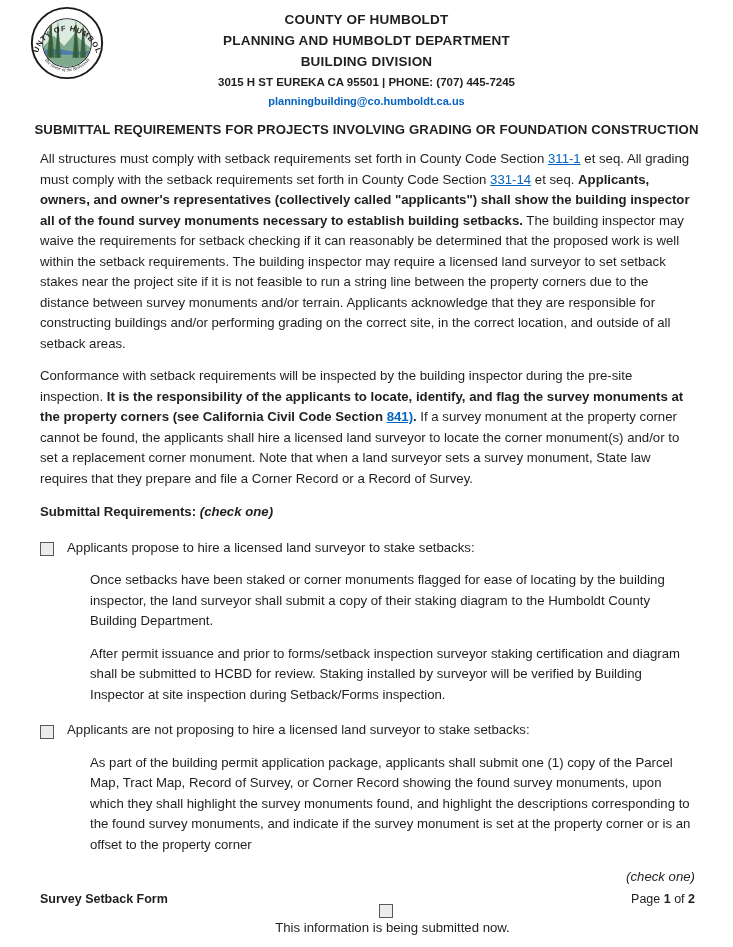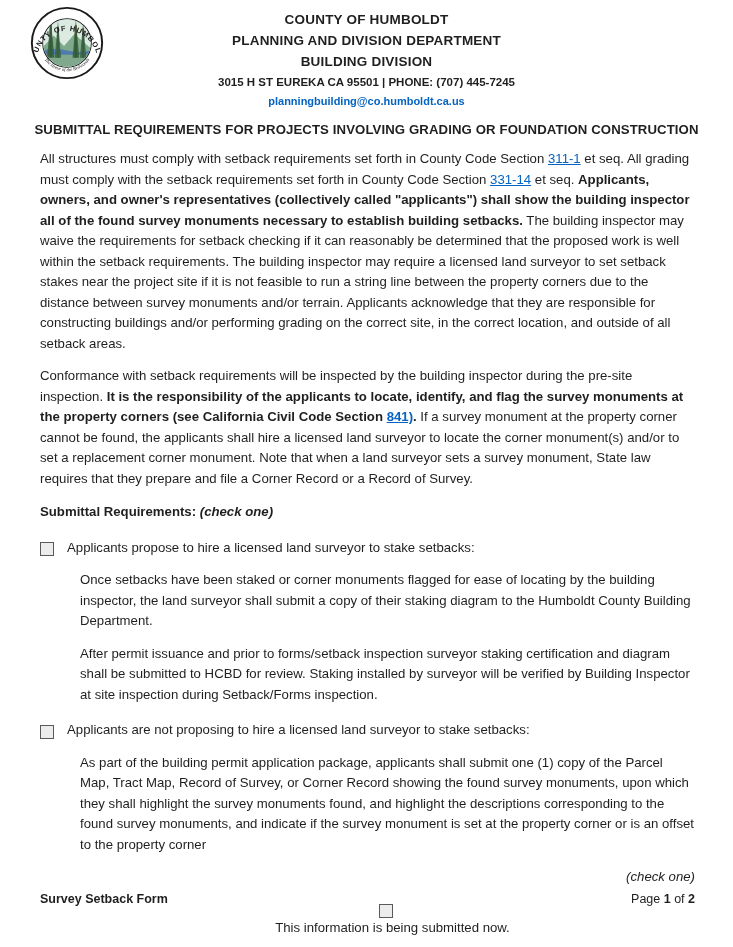--- a/index.html
+++ b/index.html
@@ -24,21 +24,21 @@
   .i { font-style:italic;text-align:right; }
   .link { color:#0563C1; text-decoration:underline; cursor:pointer; }
   .subhead { margin-top:13px; font-size:13.2px; line-height:20.5px; }
   
   .chk-row { display:flex; align-items:center; margin-top:15px; font-size:13.2px; line-height:20.5px; }
   .checkbox {
     width:14px; height:14px; flex:none;
     border:1.5px solid #595959; background:#ececec;
     margin:3px 13px 0 0;
   }
-  .indent { margin-left:40px; }
+  .indent { margin-left:50px; }
   .indent2 { margin-left:50px;flex-direction:column; }
   .chk-row.small { margin-top:13px; }
   
   .footer {
     position:absolute; left:40px; right:38px; top:891px;
     display:flex; justify-content:space-between;
     font-size:12.5px; line-height:17px;
   }
   .footer-left { font-weight:700; }
   .footer-right span { display:inline; }
@@ -78,21 +78,21 @@
       </g>
       <text font-family="Liberation Sans, sans-serif" font-size="10" font-weight="700" fill="#1a1a1a" letter-spacing="1.2">
         <textPath href="#arcTop" startOffset="50%" text-anchor="middle">COUNTY OF HUMBOLDT</textPath>
       </text>
       <text font-family="Liberation Serif, serif" font-size="6.4" font-style="italic" fill="#1a1a1a">
         <textPath href="#arcBot" startOffset="50%" text-anchor="middle">The Home of the Redwoods</textPath>
       </text>
     </svg>
     <div class="hdr-lines">
       <div class="hdr-l1">COUNTY OF HUMBOLDT</div>
-      <div class="hdr-l1">PLANNING AND DIVISION DEPARTMENT</div>
+      <div class="hdr-l1">PLANNING AND HUMBOLDT DEPARTMENT</div>
       <div class="hdr-l1">BUILDING DIVISION</div>
       <div class="hdr-l4">3015 H ST EUREKA CA 95501 | PHONE: (707) 445-7245</div>
       <div class="hdr-l5 link" style="text-decoration:none;">planningbuilding@co.humboldt.ca.us</div>
     </div>
   </div>
 
   <div class="doc-title">SUBMITTAL REQUIREMENTS FOR PROJECTS INVOLVING GRADING OR FOUNDATION CONSTRUCTION</div>
 
   <div class="content">
 

